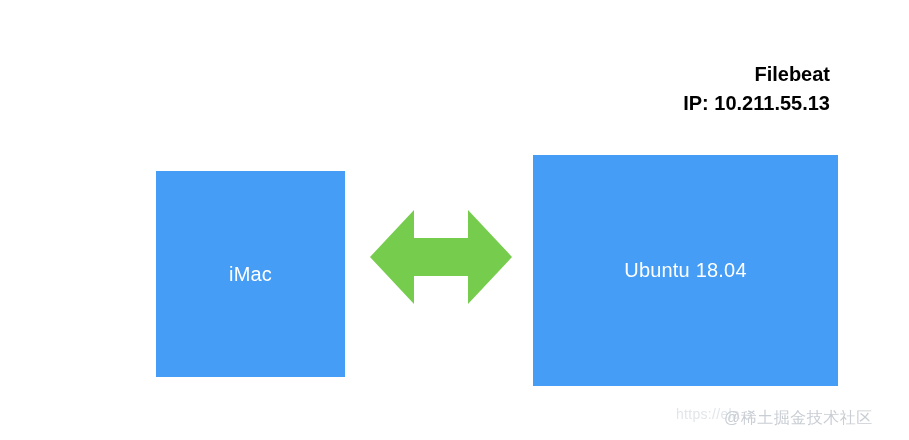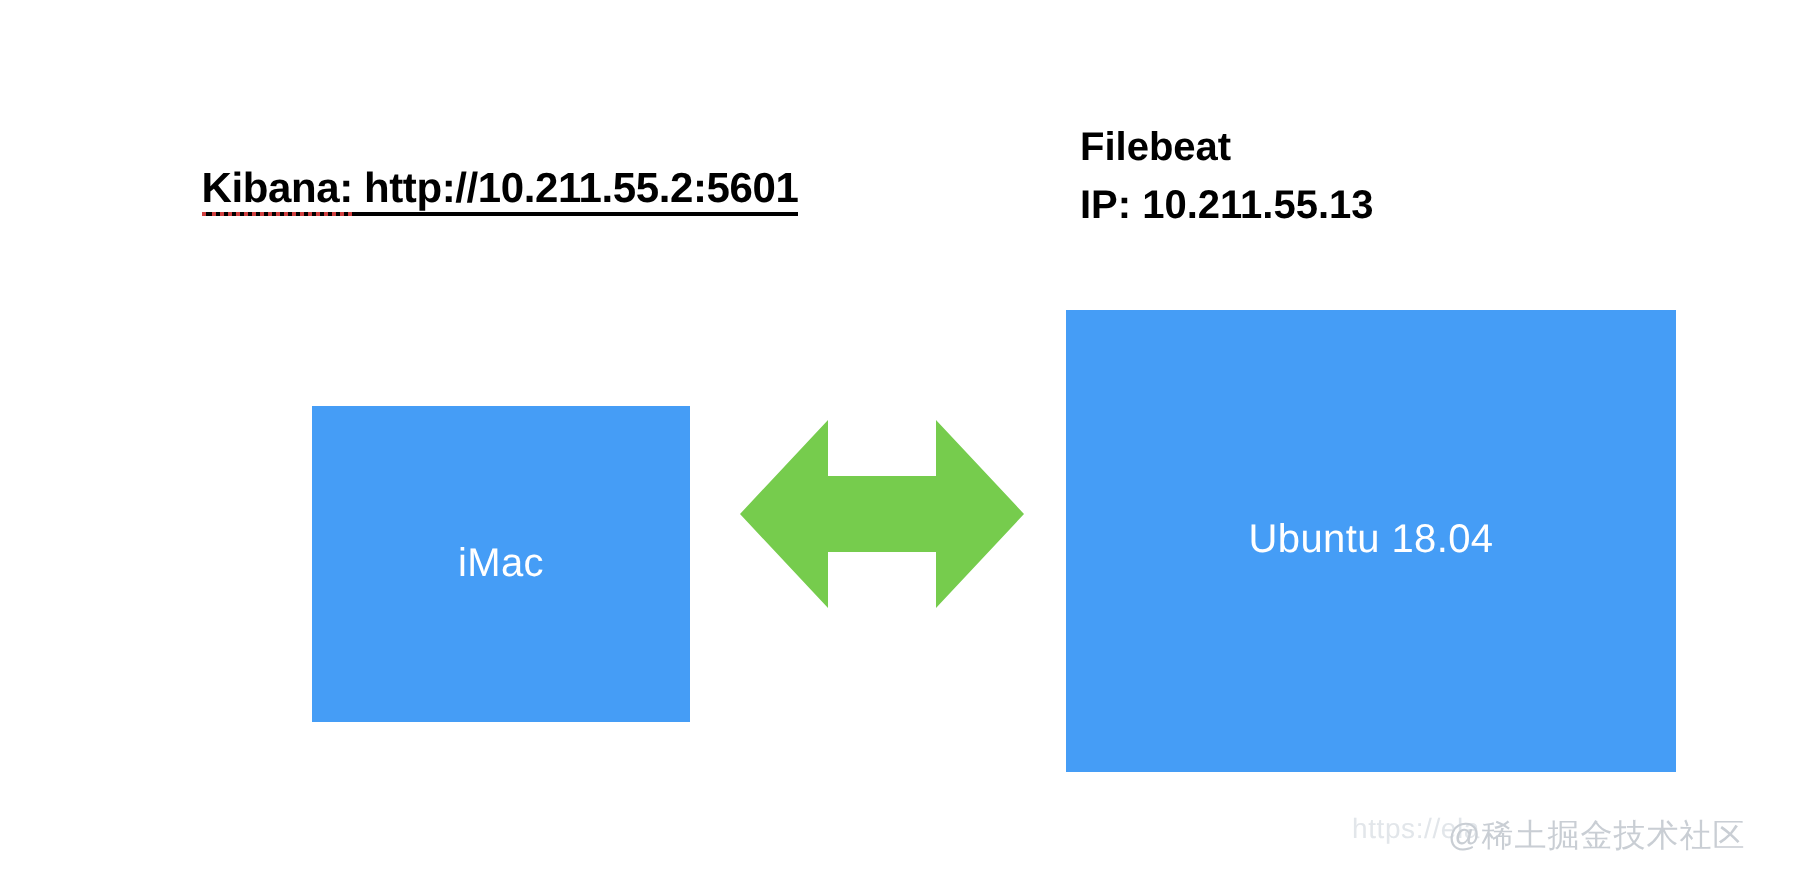--- a/index.html
+++ b/index.html
@@ -42,21 +42,21 @@
     border-bottom: 2px dotted #d04040;
     padding-bottom: 0px;
   }
 
   
   .right-labels {
     position: absolute;
     left: 540px;
     top: 60px;
     width: 290px;
-    text-align: left;
+    text-align: right;
   }
   .right-line {
     font-size: 20px;
     font-weight: bold;
     color: #000000;
     line-height: 1.45;
     white-space: nowrap;
   }
   .right-line .spell {
     border-bottom: 2px dotted #d04040;
@@ -73,22 +73,21 @@
   .node-label {
     color: #ffffff;
     font-size: 20px;
     font-weight: normal;
     letter-spacing: 0.2px;
   }
   #imac-box {
     left: 156px;
     top: 171px;
     width: 189px;
-    height: 158px;
-    margin-top: 32px;
+    height: 206px;
   }
   #ubuntu-box {
     left: 533px;
     top: 155px;
     width: 305px;
     height: 231px;
   }
 
   
   #arrow {
@@ -119,23 +118,20 @@
     letter-spacing: 0.5px;
     white-space: nowrap;
   }
 </style>
 </head>
 <body>
 
 <div id="canvas">
 
   <div class="left-labels">
-    <div class="label-row">
-      <span class="label-line"><span class="spell">Kibana:</span> <span>http://10.211.55.2:5601</span></span>
-    </div>
   </div>
 
   <div class="right-labels">
     <div class="right-line">Filebeat</div>
     <div class="right-line">IP: 10.211.55.13</div>
   </div>
 
   <div class="node-box" id="imac-box">
     <span class="node-label">iMac</span>
   </div>

